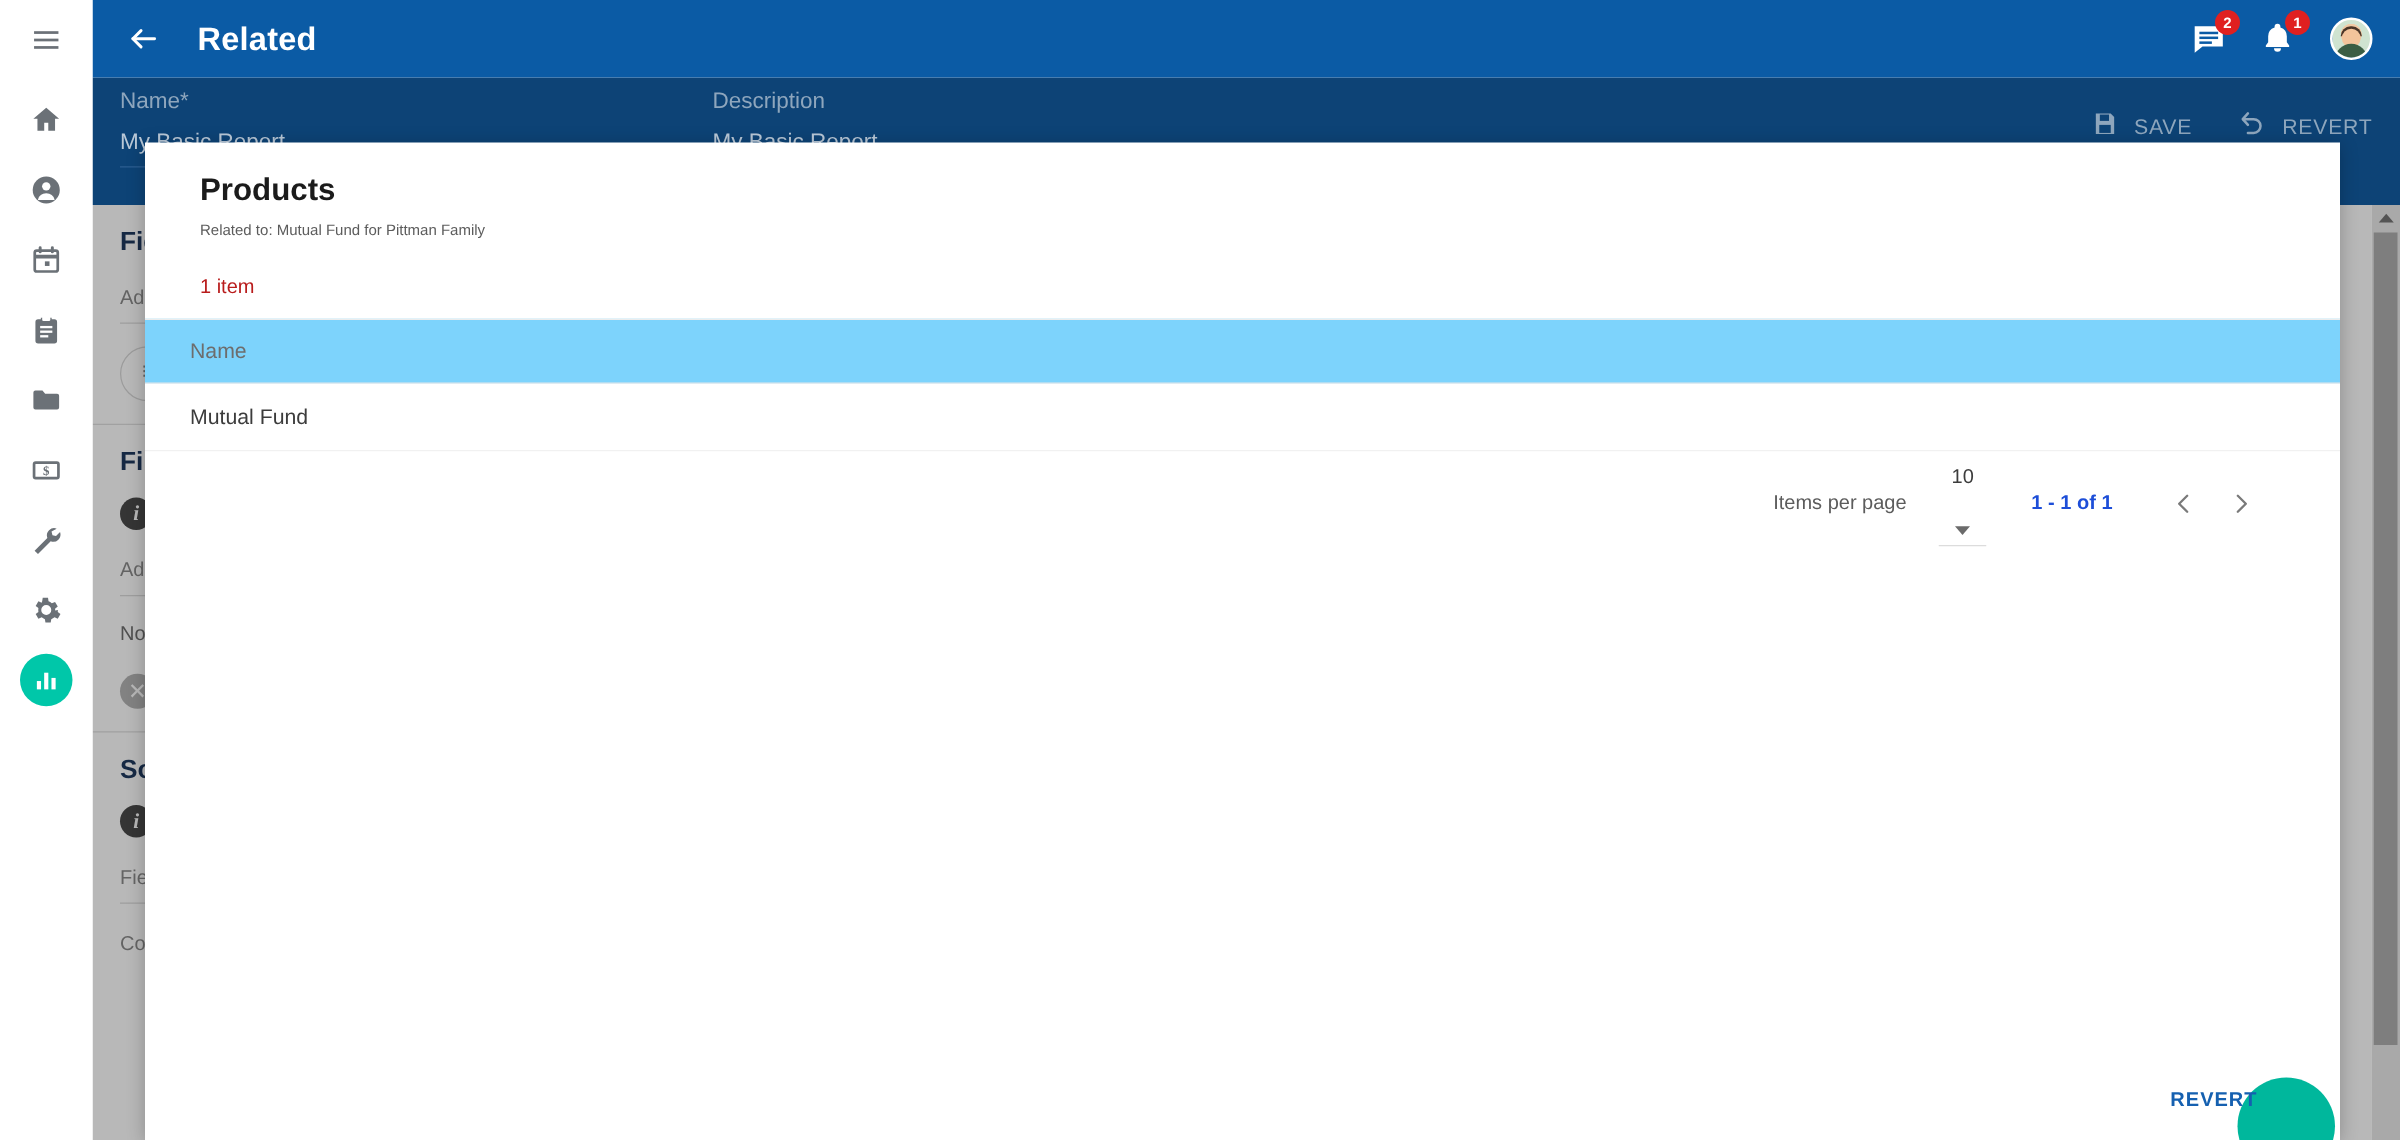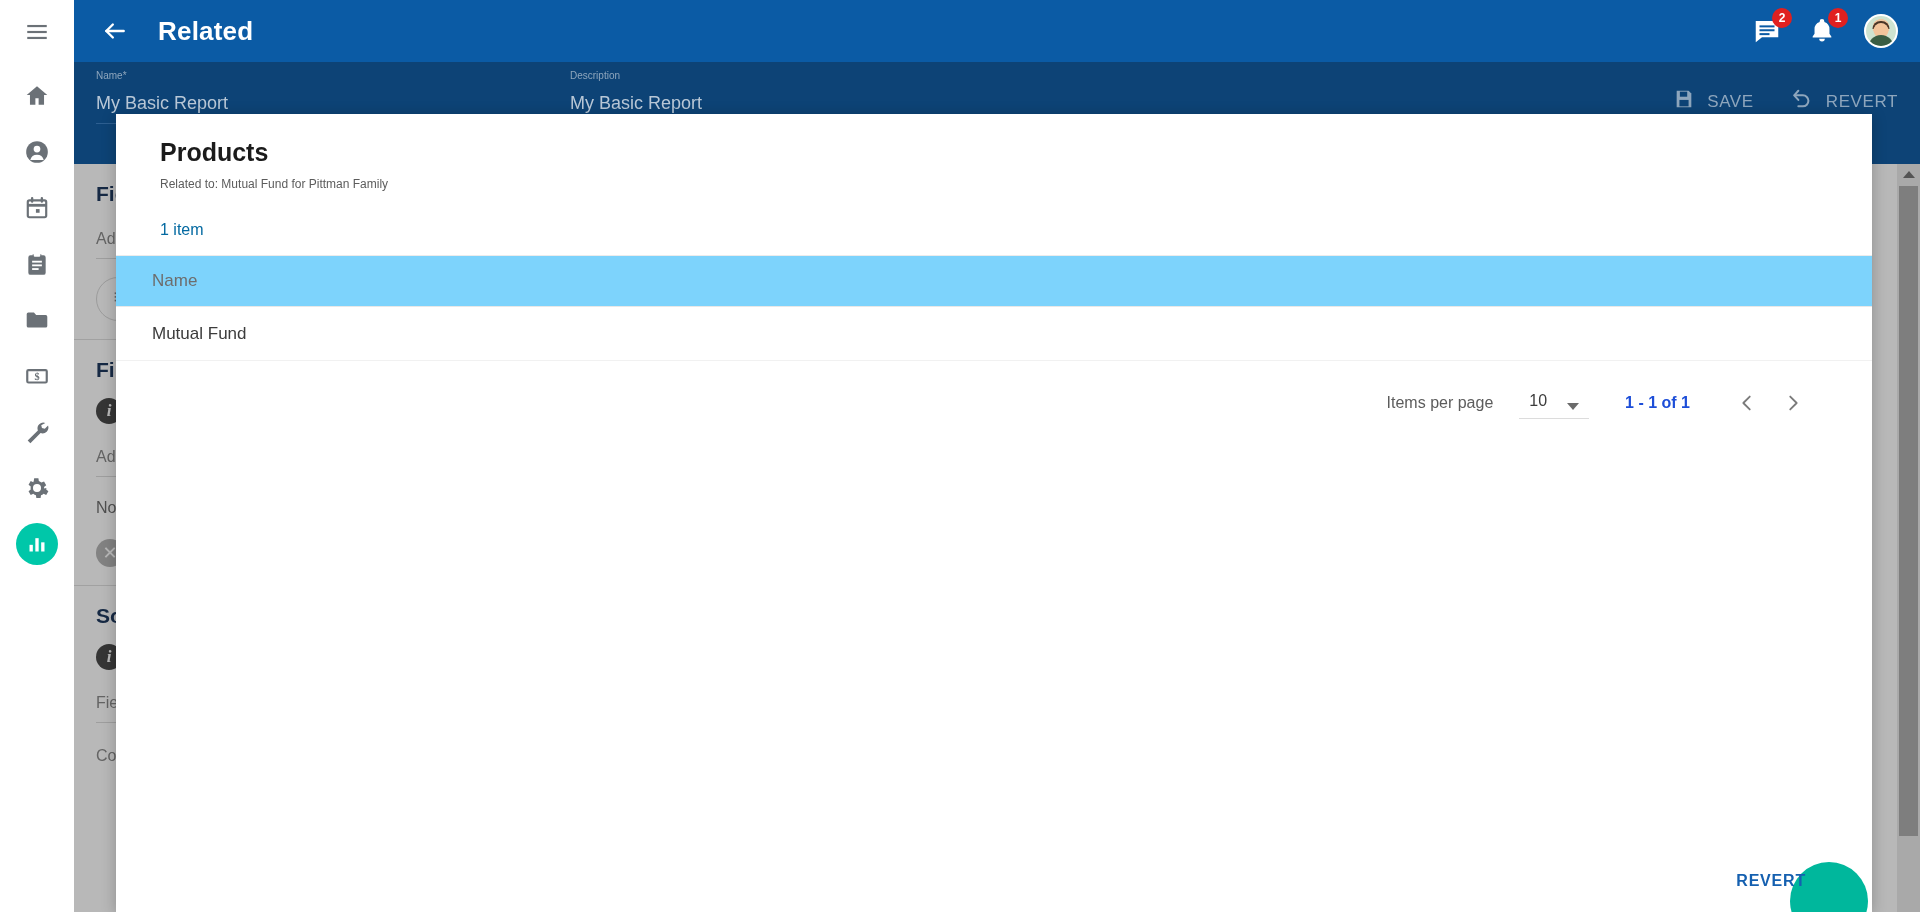--- a/index.html
+++ b/index.html
@@ -87,21 +87,21 @@
   }
 
   
   .formband {
     position: absolute; left: 74px; top: 62px;
     width: 1846px; height: 102px;
     background: #0d4376;
     z-index: 3;
   }
   .fb-field { position: absolute; top: 8px; }
-  .fb-label { color: #8ea6bd; font-size: 10px; }
+  .fb-label { color: #8ea6bd; font-size: 18px; }
   .fb-value { color: #b9c8d7; font-size: 18px; margin-top: 12px; }
   .fb-underline {
     margin-top: 9px; height: 1px; background: #2d5f91;
   }
   .fb-actions {
     position: absolute; right: 22px; top: 26px;
     display: flex; gap: 36px;
     color: #8ea6bd;
   }
   .fb-action { display: flex; align-items: center; gap: 12px;
@@ -158,21 +158,21 @@
     position: absolute; left: 116px; top: 114px;
     width: 1756px; height: 798px;
     background: #ffffff;
     z-index: 10;
     box-shadow: 0 2px 14px rgba(0,0,0,0.24);
     overflow: hidden;
   }
   .modal-head { padding: 24px 0 0 44px; }
   .modal-title { font-size: 25px; font-weight: bold; color: #1b1b1b; }
   .modal-related { font-size: 12px; color: #5c5c5c; margin-top: 10px; }
-  .modal-count { font-size: 16px; color: #0369a1; margin-top: 30px; }
+  .modal-count { font-size: 16px; color: #b91c1c; margin-top: 30px; }
   .table-head {
     margin-top: 16px;
     height: 52px; background: #7dd3fc;
     border-top: 1px solid #ececec;
     border-bottom: 1px solid #e8e8e8;
     display: flex; align-items: center;
   }
   .th { font-size: 17px; color: #6d6d6d; padding-left: 36px; }
   .table-row {
     height: 54px; background: #ffffff;
@@ -181,24 +181,25 @@
   }
   .td { font-size: 17px; color: #3c3c3c; padding-left: 36px; text-align: right; }
   .paginator {
     margin-top: 14px; height: 56px;
     display: flex; align-items: center; justify-content: flex-end;
     padding-right: 56px; gap: 0;
     color: #5c5c5c; font-size: 16px;
   }
   .pg-label { margin-right: 26px; }
   .pg-select {
-    display: flex; align-items: flex-end; gap: 20px;
+    display: flex; align-items: center; gap: 30px;
     border-bottom: 1px solid #dcdcdc;
     padding: 4px 10px 8px 10px; margin-right: 36px;
     color: #3c3c3c;
+    flex-direction: column;
   }
   .caret {
     width: 0; height: 0;
     border-left: 6px solid transparent;
     border-right: 6px solid transparent;
     border-top: 7px solid #6b6b6b;
   }
   .pg-range { margin-right: 34px; color: #1d4ed8; font-weight: bold; }
   .pg-btn {
     width: 46px; height: 46px; display: flex;

